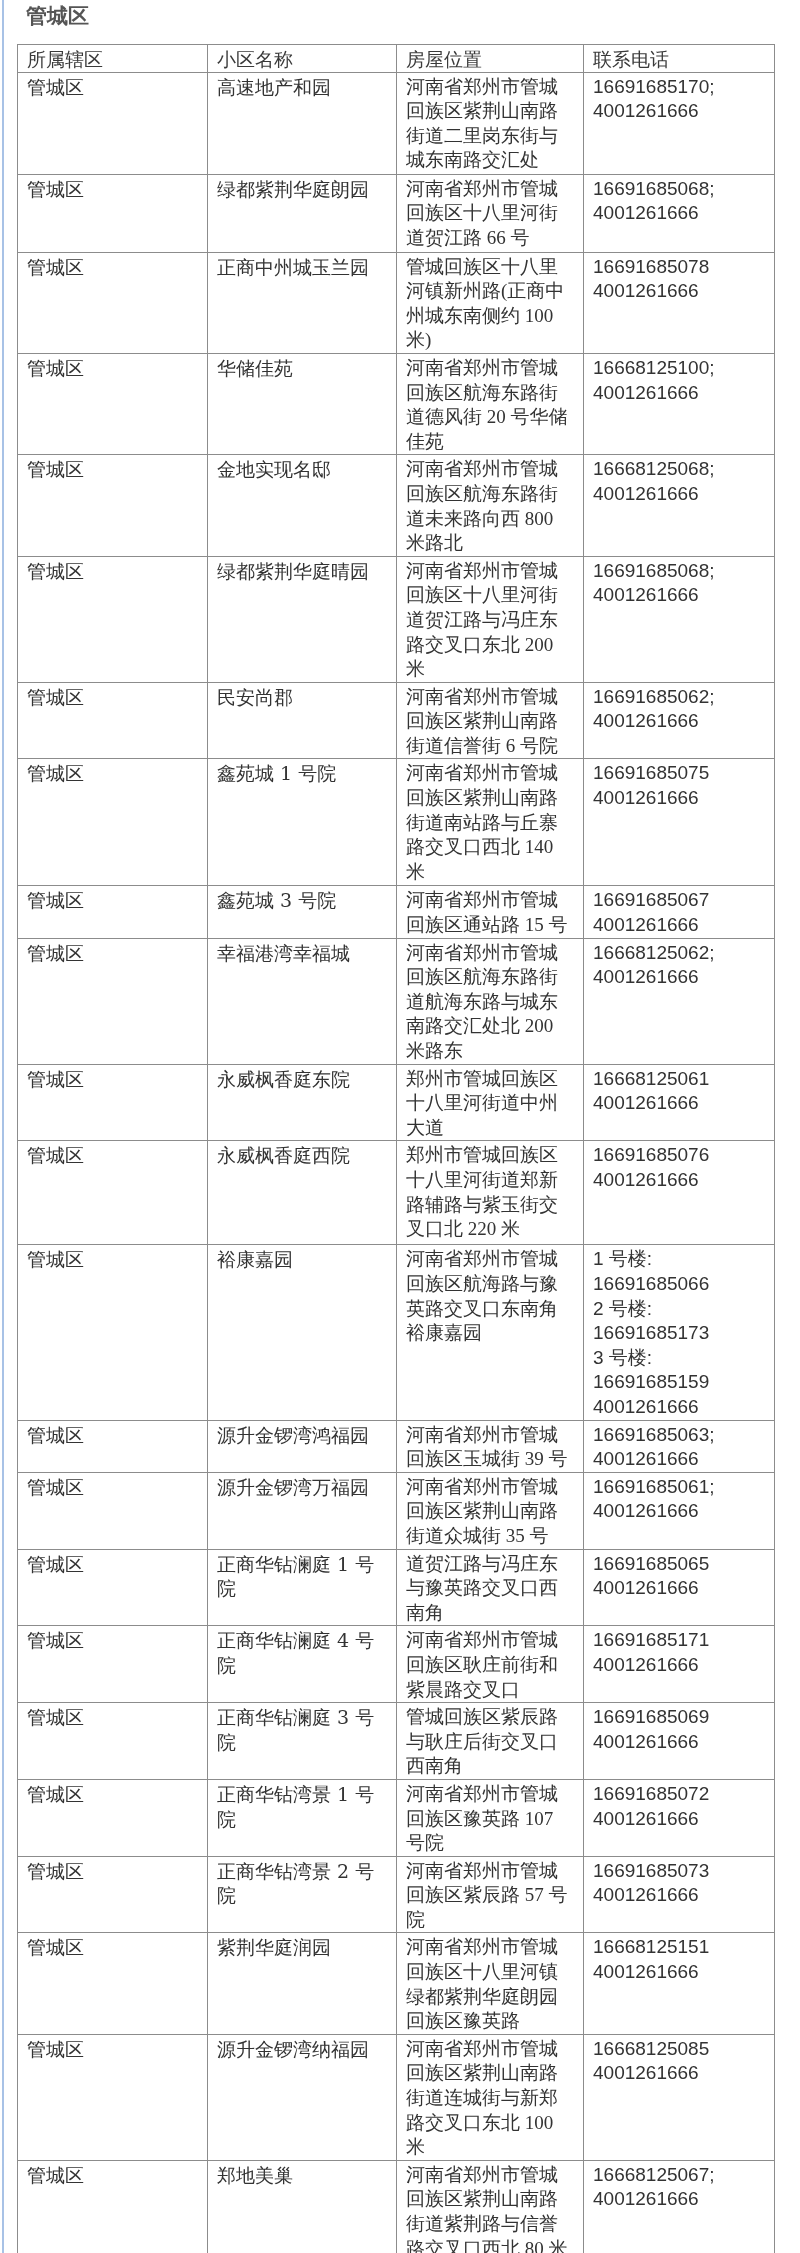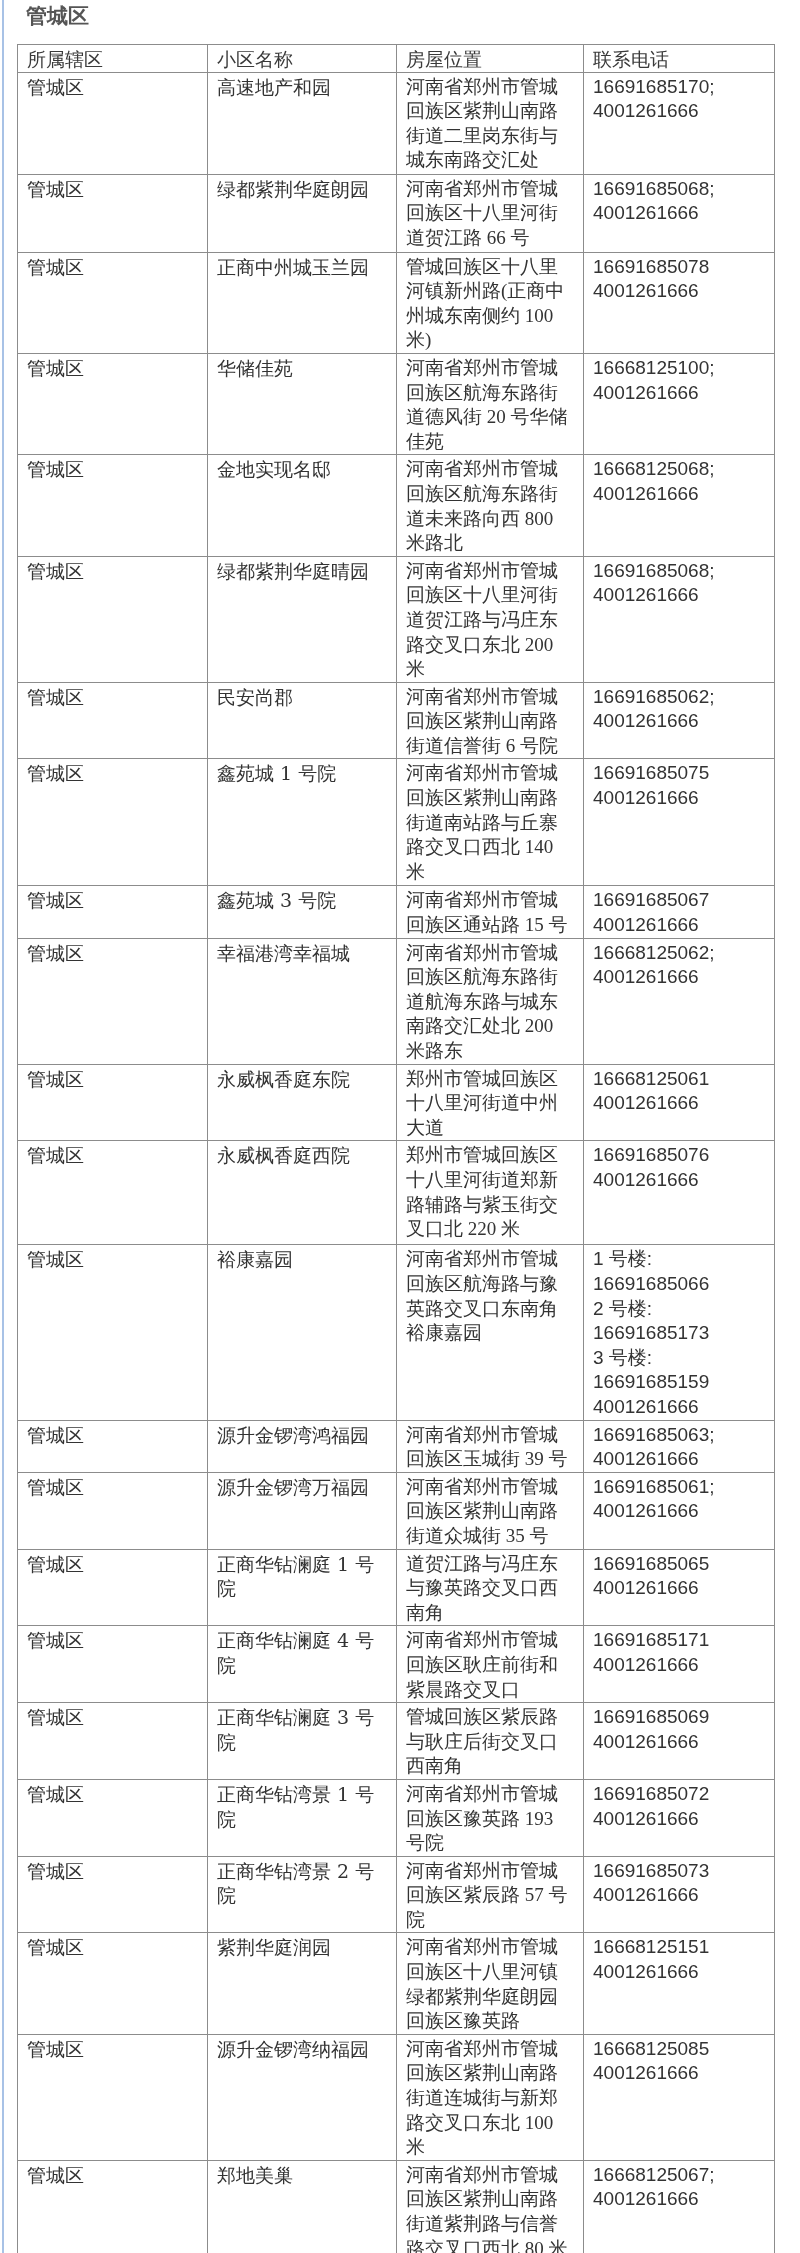--- a/index.html
+++ b/index.html
@@ -346,21 +346,21 @@
         </td>
       </tr>
       <tr style="height: 76px;">
         <td>管城区</td>
         <td>
           <span class="line">正商华钻湾景 1 号</span>
           <span class="line">院</span>
         </td>
         <td class="addr">
           <span class="line">河南省郑州市管城</span>
-          <span class="line">回族区豫英路 193</span>
+          <span class="line">回族区豫英路 107</span>
           <span class="line">号院</span>
         </td>
         <td class="phone">
           <span class="line">16691685072</span>
           <span class="line">4001261666</span>
         </td>
       </tr>
       <tr style="height: 75px;">
         <td>管城区</td>
         <td>

